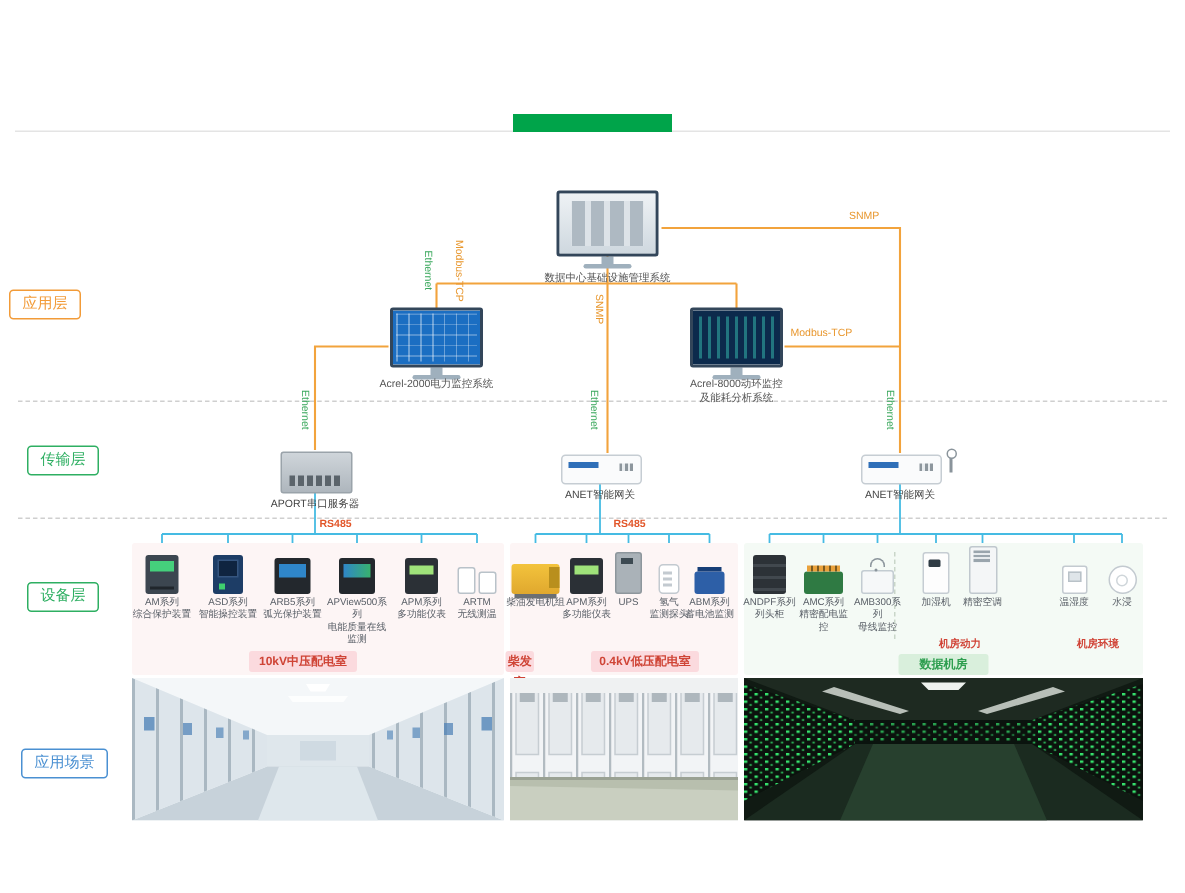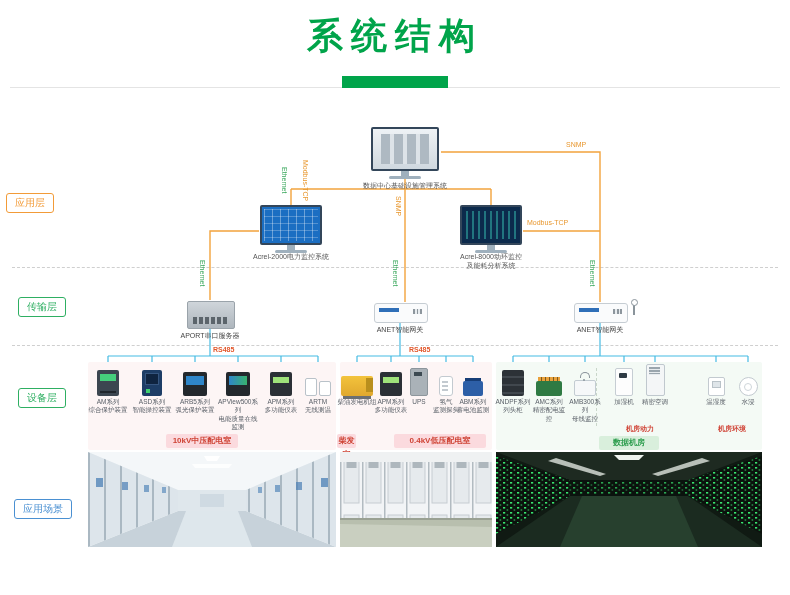--- a/index.html
+++ b/index.html
@@ -109,21 +109,20 @@
   .icDisc{width:17px;height:17px;background:#fff;border:1px solid #c3cad0;border-radius:50%;position:relative;}
   .icDisc::after{content:"";position:absolute;left:4.5px;top:4.5px;width:6px;height:6px;border:1px solid #cfd6da;border-radius:50%;}
   .photo{position:absolute;top:452px;height:95px;}
   .photo svg{display:block;width:100%;height:100%;}
 </style>
 </head>
 <body>
 
 <div class="page">
 
-  <div class="title">系统结构</div>
   <div class="hline"></div>
   <div class="gbar"></div>
 
   <div class="dash" style="top:267px"></div>
   <div class="dash" style="top:345px"></div>
 
   <div class="layer lay-o" style="left:6px;top:193px">应用层</div>
   <div class="layer lay-g" style="left:18px;top:297px">传输层</div>
   <div class="layer lay-g" style="left:18px;top:388px">设备层</div>
   <div class="layer lay-b" style="left:14px;top:499px;width:56px">应用场景</div>
@@ -315,21 +314,21 @@
   <div class="dev" style="left:453px;top:366px;width:40px">
     <div class="ic">
         <div class="icABM"></div>
       </div>
     <div class="cap">
         <span>ABM系列</span>
         <span>蓄电池监测</span>
       </div>
   </div>
   <div class="chip chip-pink" style="left:337px;top:434px;width:19px">柴发室</div>
-  <div class="chip chip-pink" style="left:394px;top:434px;width:92px">0.4kV低压配电室</div>
+  <div class="chip chip-pink" style="left:394px;top:434px;width:72px">0.4kV低压配电室</div>
 
   <div class="dev" style="left:495px;top:366px;width:36px">
     <div class="ic">
         <div class="icPDU"></div>
       </div>
     <div class="cap">
         <span>ANDPF系列</span>
         <span>列头柜</span>
       </div>
   </div>

